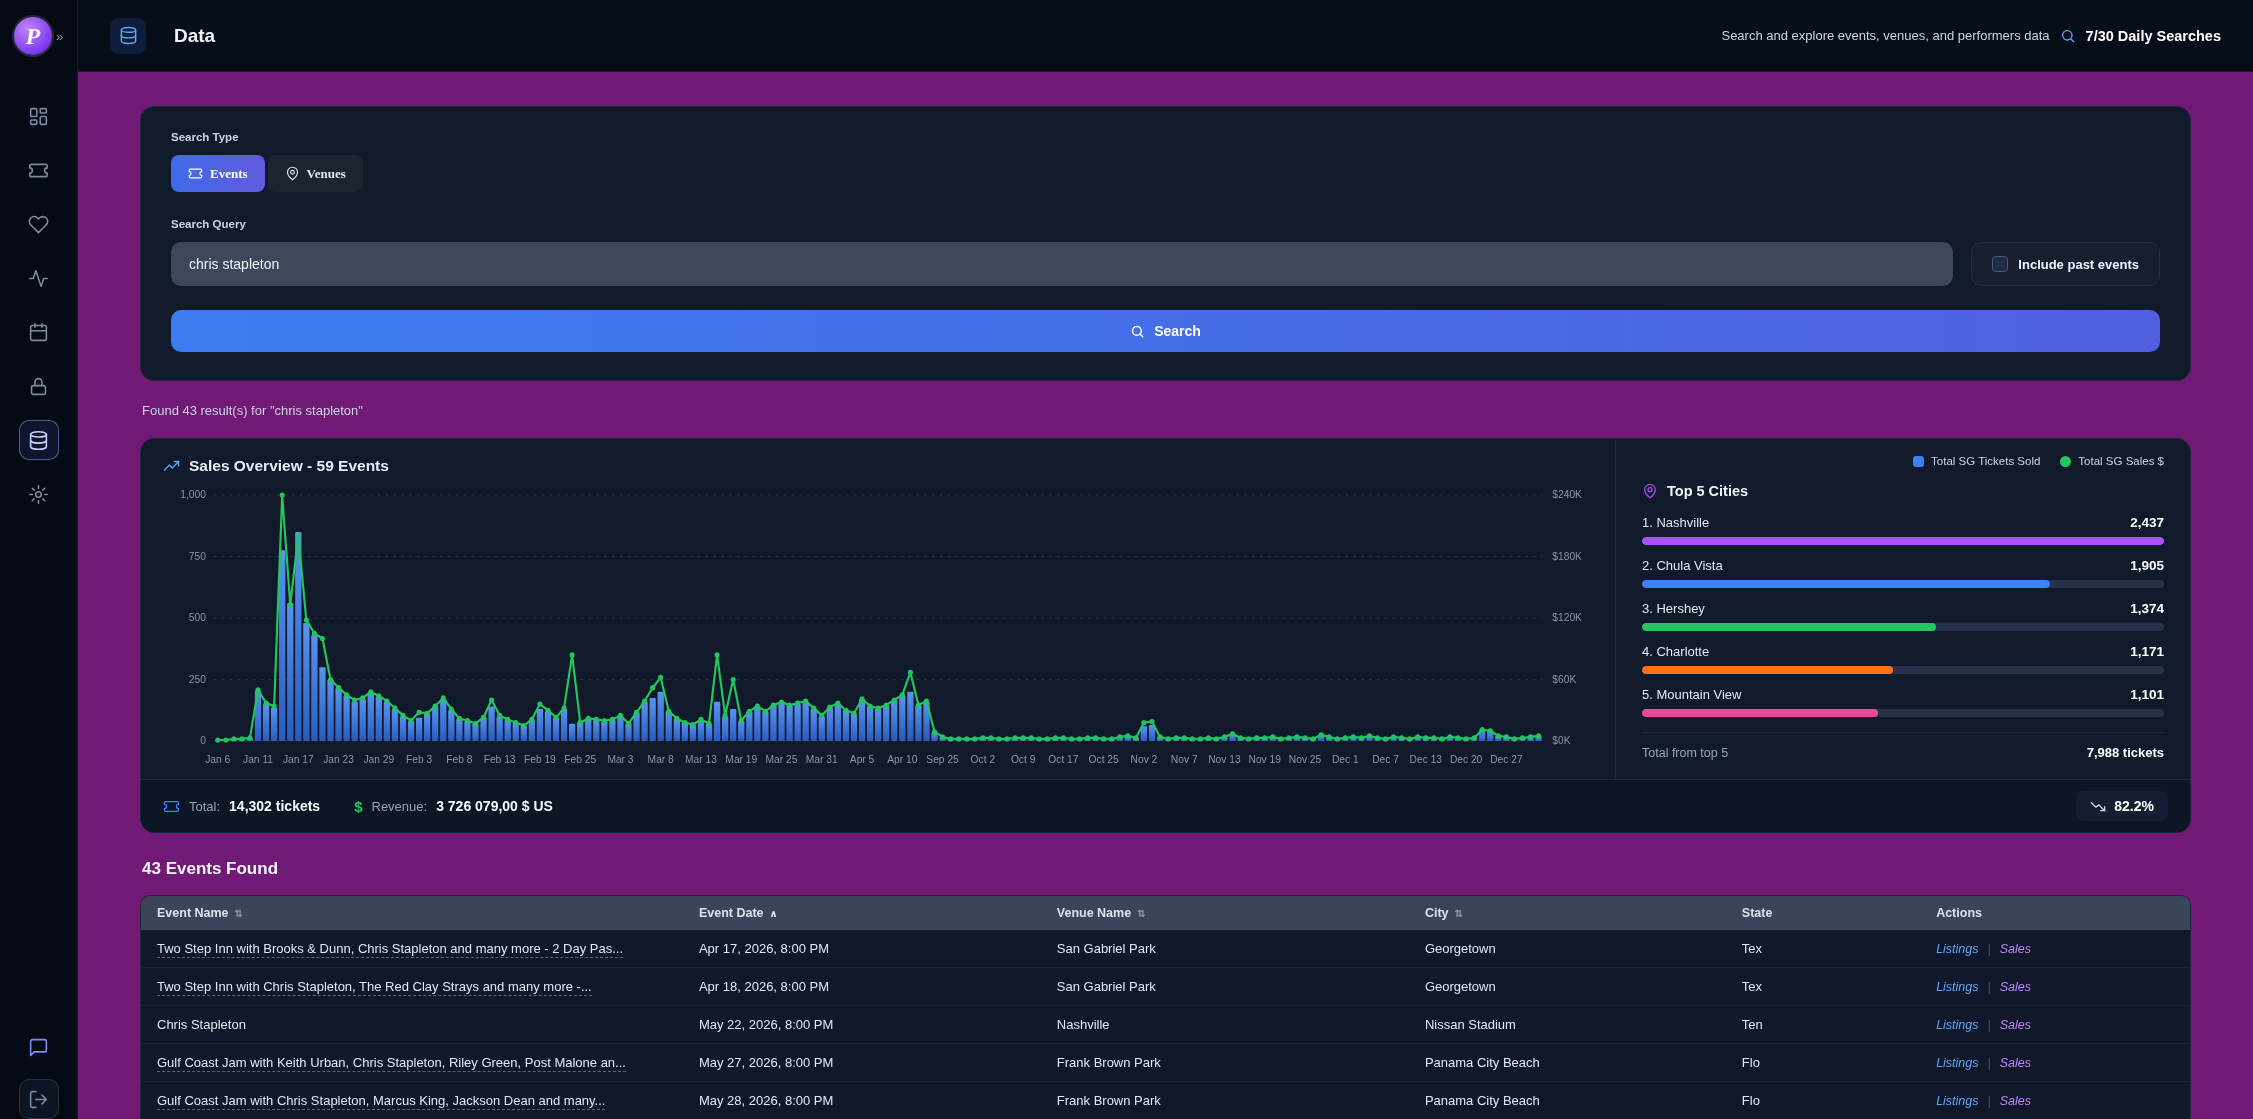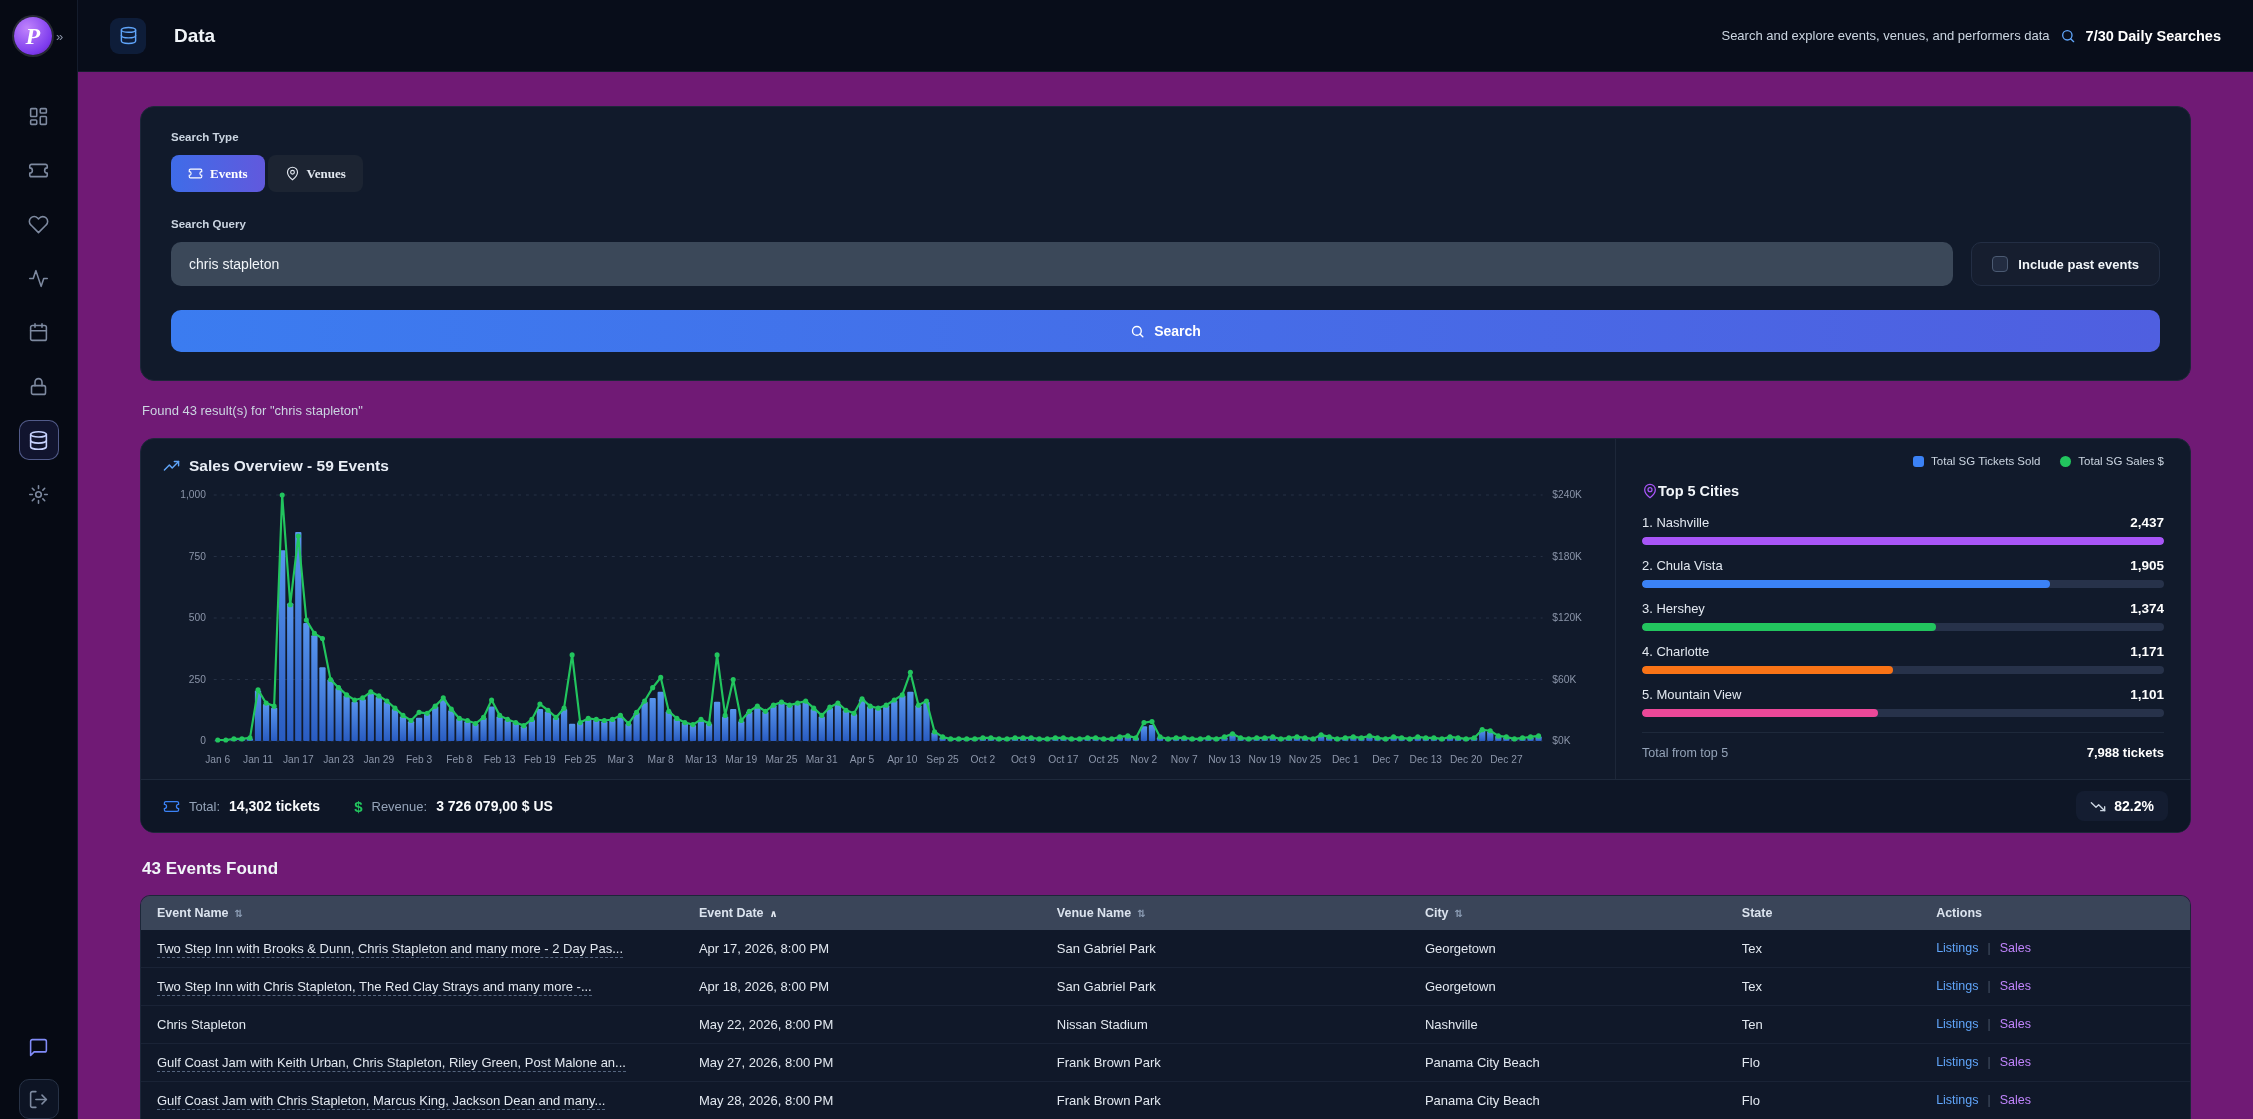--- a/index.html
+++ b/index.html
@@ -78,21 +78,21 @@
     stroke-linecap:round; stroke-linejoin:round; }
   .chart-title { font-size:15.5px; font-weight:bold; color:#e8edf5; }
   .chart-svg { display:block; width:100%; height:300px; }
   .cities { width:575px; border-left:1px solid #1d2739; padding:16px 26px 0 26px;
     display:flex; flex-direction:column; flex-shrink:0; }
   .legend { display:flex; justify-content:flex-end; gap:20px; margin-bottom:12px; }
   .legend-item { display:flex; align-items:center; gap:7px; font-size:11.5px; color:#cbd5e1; }
   .lg-dot { width:11px; height:11px; }
   .lg-dot.sq { border-radius:3px; }
   .lg-dot.ci { border-radius:50%; }
-  .cities-head { display:flex; align-items:center; margin:4px 0 16px 0; }
+  .cities-head { display:flex; align-items:center; gap:9px; margin:4px 0 16px 0; }
   .cities-head svg { width:16px; height:16px; stroke:#a855f7; stroke-width:1.9; fill:none;
     stroke-linecap:round; stroke-linejoin:round; }
   .cities-title { font-size:14.5px; font-weight:bold; color:#f1f5f9; }
   .city-item { margin-bottom:13px; }
   .city-row { display:flex; justify-content:space-between; align-items:baseline; margin-bottom:7px; }
   .city-name { font-size:13px; color:#e2e8f0; }
   .city-val { font-size:13.5px; font-weight:bold; color:#fff; }
   .city-track { height:8px; border-radius:4px; background:#27324a; overflow:hidden; }
   .city-fill { height:100%; border-radius:4px; }
   .cities-total { border-top:1px solid #1e293b; margin-top:2px; padding:12px 0 12px 0;
@@ -119,21 +119,21 @@
     background:#3a4559; padding:0 2px; }
   .th { font-size:12.5px; font-weight:bold; color:#dbe3ee; padding:10px 14px;
     display:flex; align-items:center; gap:6px; }
   .sort-ic { font-family:"DejaVu Sans", sans-serif; font-size:10px; color:#8fa0b8; }
   .sort-asc { font-family:"DejaVu Sans", sans-serif; font-size:10px; color:#e2e8f0; }
   .trow { display:grid; grid-template-columns:26.5% 17.5% 18% 15.5% 9.5% 13%;
     background:#101829; border-bottom:1px solid #1a2336; padding:0 2px; }
   .td { font-size:13px; color:#e2e8f0; padding:11px 14px; white-space:nowrap;
     overflow:hidden; text-overflow:ellipsis; }
   .td .trunc { border-bottom:1px dashed #55657e; padding-bottom:1px; }
-  .td-actions { display:flex; align-items:flex-start; gap:9px; }
+  .td-actions { display:flex; align-items:flex-end; gap:9px;font-style:italic; }
   .link-listings { color:#60a5fa; font-size:12.5px; cursor:pointer; }
   .link-sales { color:#c084fc; font-size:12.5px; cursor:pointer; }
   .act-div { color:#475569; font-size:12px; }
 </style>
 </head>
 <body>
 
 <div class="app">
 
   <div class="sidebar">
@@ -812,22 +812,22 @@
               <div class="td">Tex</div>
               <div class="td td-actions">
                 <span class="link-listings">Listings</span>
                 <span class="act-div">|</span>
                 <span class="link-sales">Sales</span>
               </div>
             </div>
             <div class="trow">
               <div class="td">Chris Stapleton</div>
               <div class="td">May 22, 2026, 8:00 PM</div>
+              <div class="td">Nashville</div>
               <div class="td">Nissan Stadium</div>
-              <div class="td">Nashville</div>
               <div class="td">Ten</div>
               <div class="td td-actions">
                 <span class="link-listings">Listings</span>
                 <span class="act-div">|</span>
                 <span class="link-sales">Sales</span>
               </div>
             </div>
             <div class="trow">
               <div class="td"><span class="trunc">Gulf Coast Jam with Keith Urban, Chris Stapleton, Riley Green, Post Malone an...</span></div>
               <div class="td">May 27, 2026, 8:00 PM</div>

